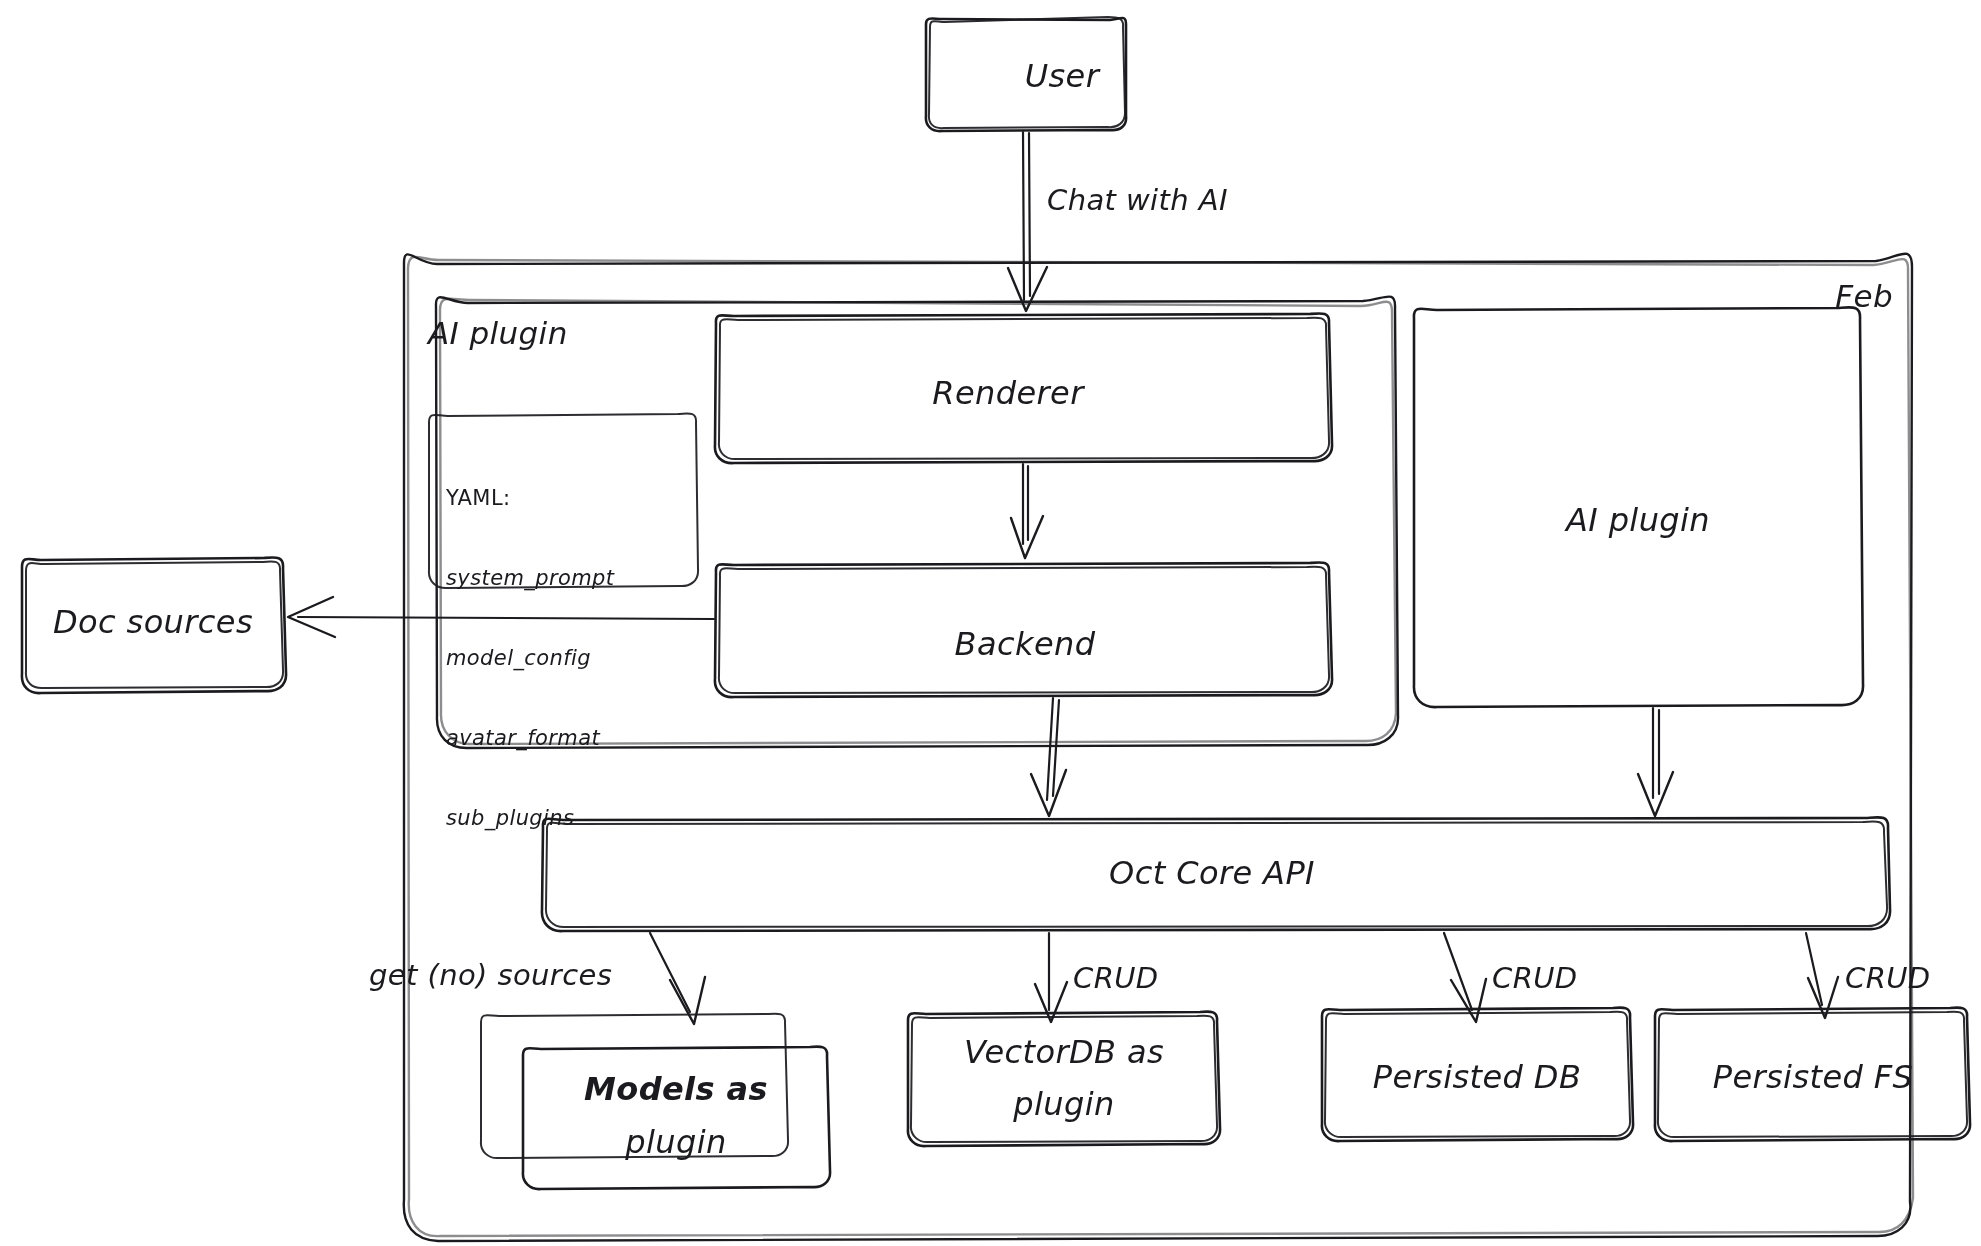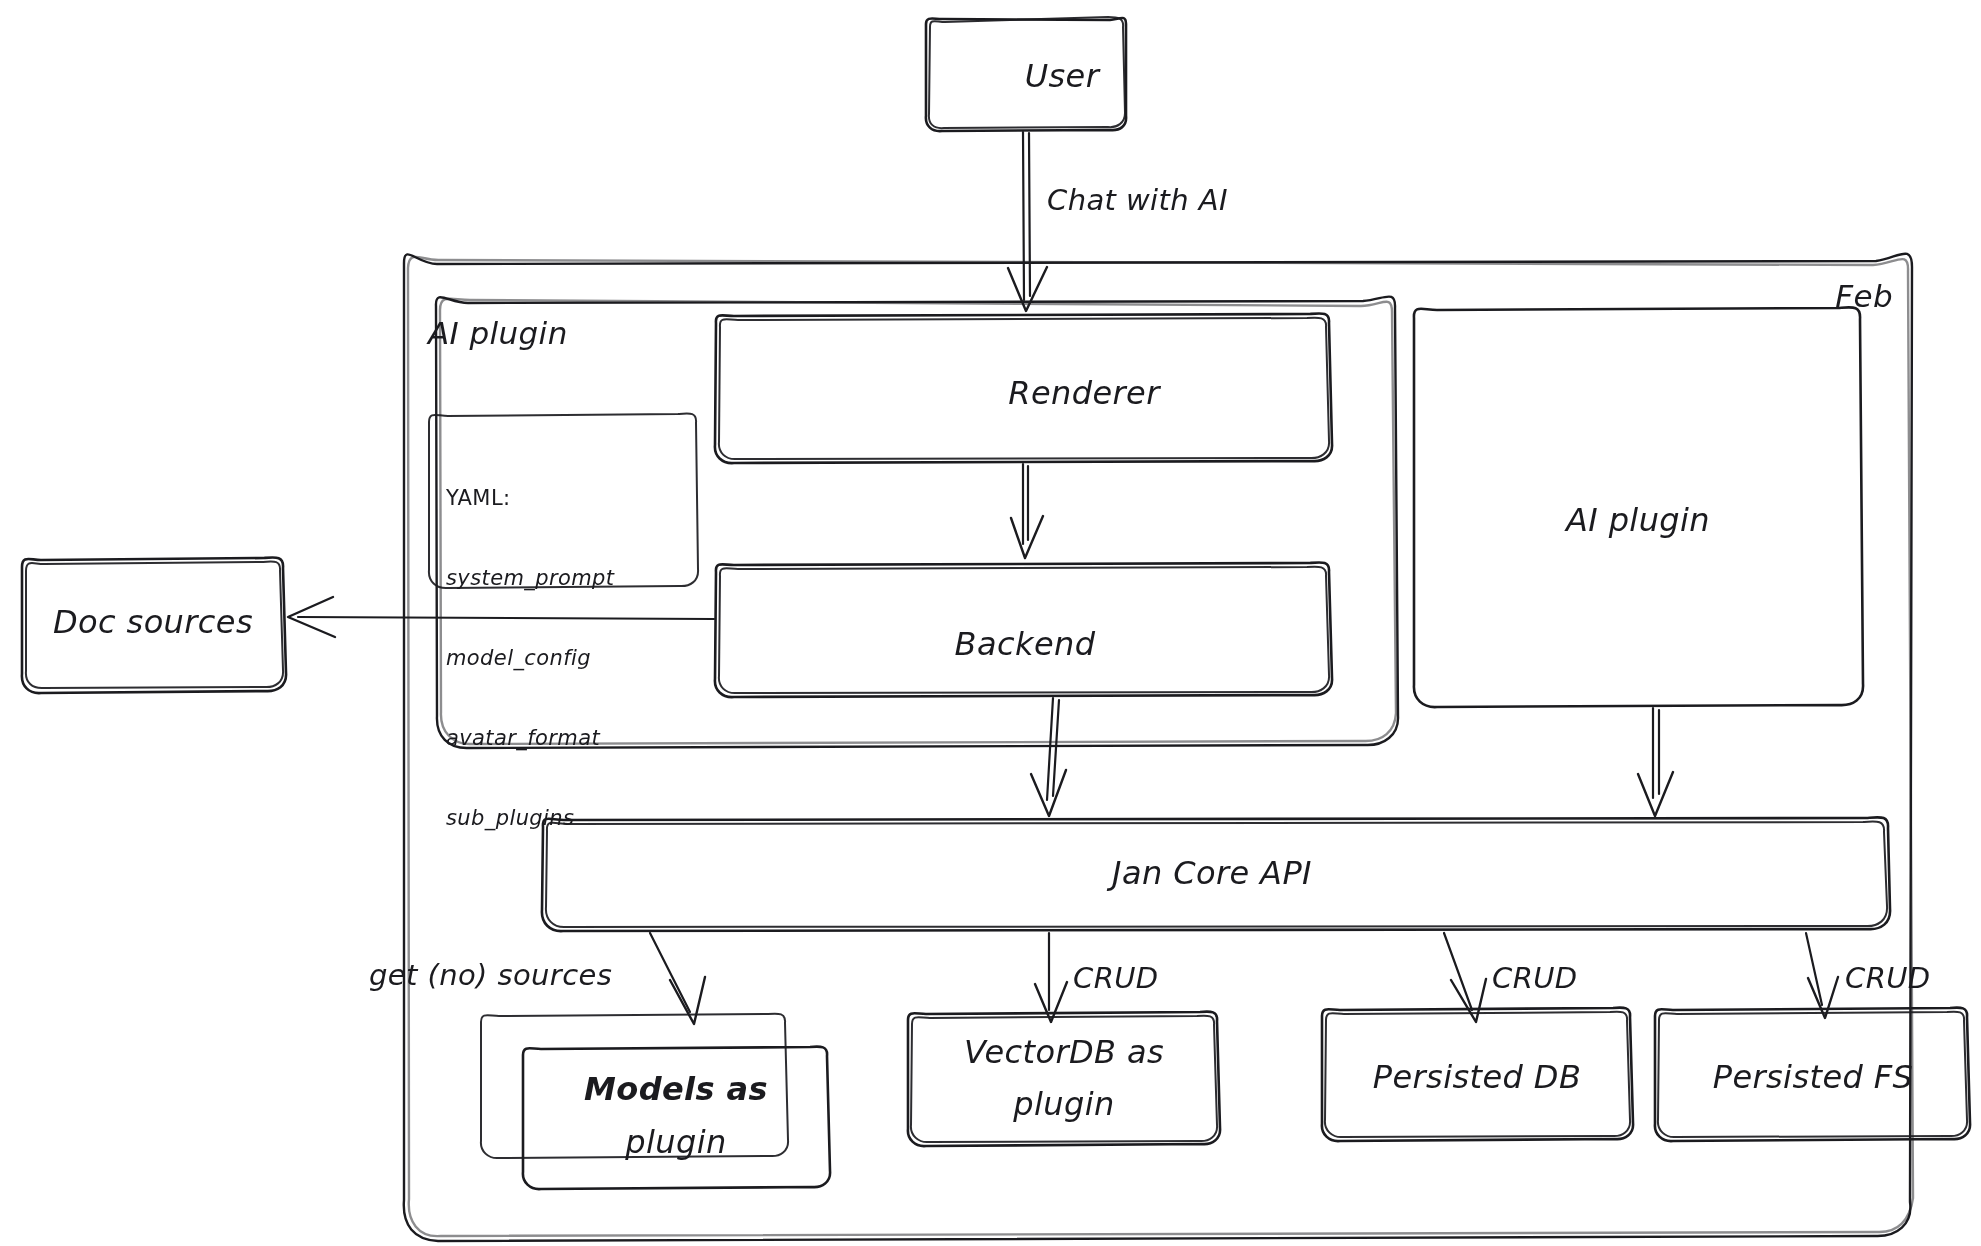--- a/index.html
+++ b/index.html
@@ -184,27 +184,27 @@
   </svg>
 
   <div class="lbl lbl-node sk" style="left:1026px; top:76px;margin-left:36px;">User</div>
 
   <div class="lbl lbl-edge sk" style="left:1047px; top:200px; transform:translate(0,-50%);">Chat with AI</div>
 
   <div class="lbl lbl-container sk" style="left:1893px; top:296px; transform:translate(-100%,-50%);">Feb</div>
 
   <div class="lbl lbl-container sk" style="left:428px; top:333px; transform:translate(0,-50%);">AI plugin</div>
 
-  <div class="lbl lbl-node sk" style="left:1084px; top:393px;text-align:center;">Renderer</div>
+  <div class="lbl lbl-node sk" style="left:1008px; top:393px;text-align:center;">Renderer</div>
 
   <div class="lbl lbl-node sk" style="left:1025px; top:618px;margin-top:26px;">Backend</div>
 
   <div class="lbl lbl-node sk" style="left:1638px; top:520px;">AI plugin</div>
 
-  <div class="lbl lbl-node sk" style="left:1212px; top:873px;">Jan Core API</div>
+  <div class="lbl lbl-node sk" style="left:1212px; top:873px;">Oct Core API</div>
 
   <div class="lbl lbl-node sk" style="left:153px; top:622px;">Doc sources</div>
 
   <div class="lbl lbl-yaml" style="left:446px; top:432px;">
     <div class="k">YAML:</div>
     <div>system_prompt</div>
     <div>model_config</div>
     <div>avatar_format</div>
     <div>sub_plugins</div>
   </div>

